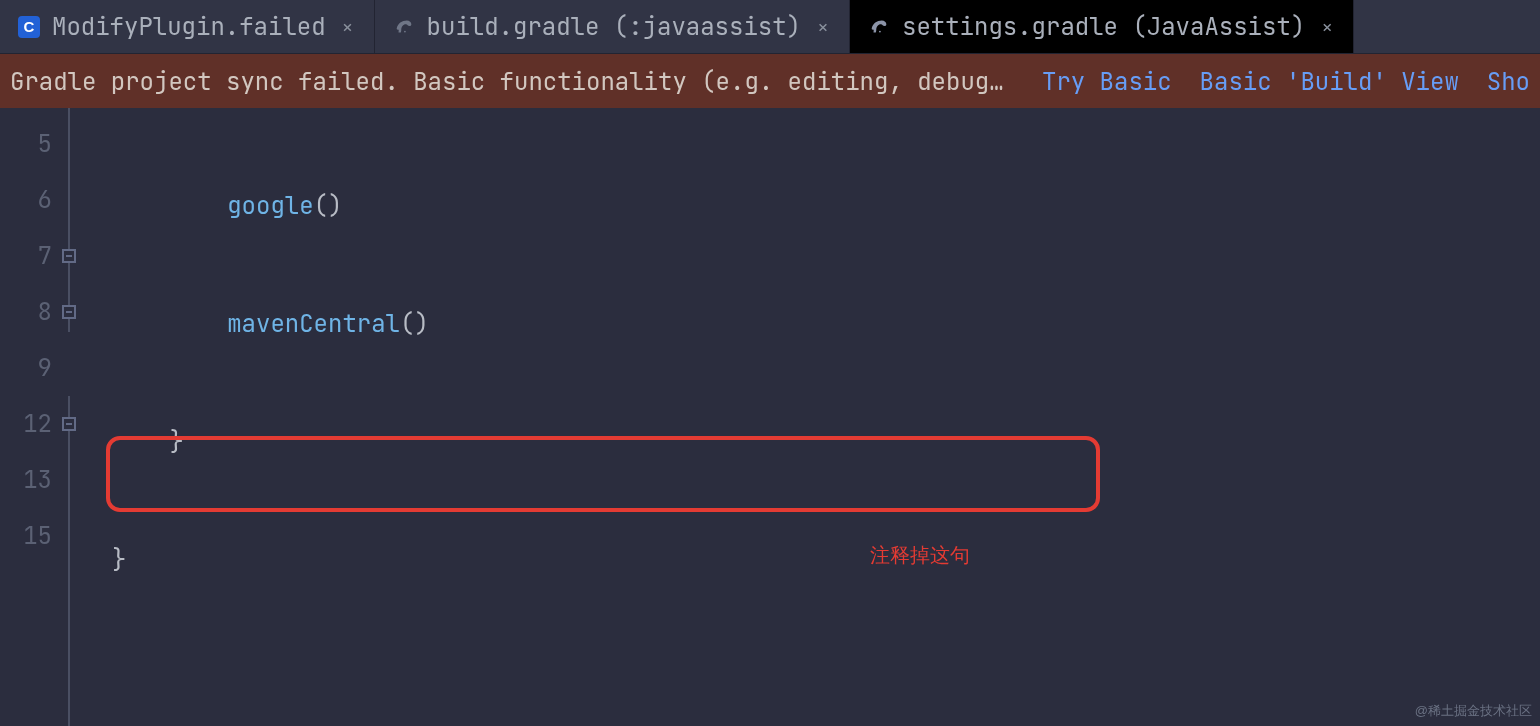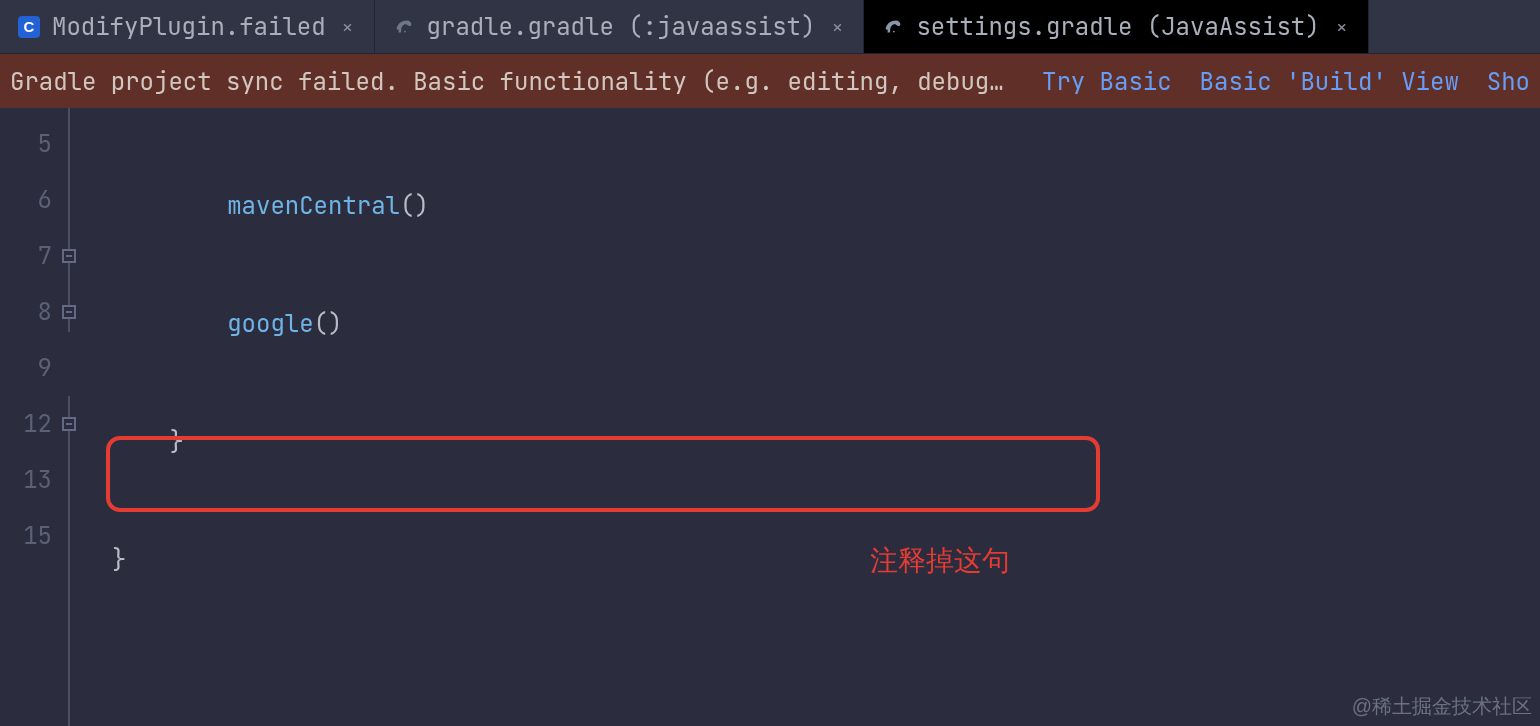--- a/index.html
+++ b/index.html
@@ -147,48 +147,48 @@
   .anno-box {
     position: absolute;
     border: 4px solid #e43b33;
     border-radius: 14px;
     pointer-events: none;
   }
   .anno-text {
     position: absolute;
     color: #e43b33;
     font-family: "PingFang SC","Microsoft YaHei",sans-serif;
-    font-size: 28px;
+    font-size: 20px;
     pointer-events: none;
   }
   .watermark {
     position: absolute;
     right: 8px;
     bottom: 6px;
     color: #6a7183;
-    font-size: 20px;
+    font-size: 13px;
     font-family: "PingFang SC","Microsoft YaHei",sans-serif;
   }
 </style>
 </head>
 <body>
 
 <div class="tabs-row">
   <div class="tab">
     <span class="icon groovy-icon">C</span>
     <span>ModifyPlugin.failed</span>
     <span class="close-x">×</span>
   </div>
   <div class="tab">
     <span class="icon">
       <svg viewBox="0 0 24 24">
           <path fill="#6f7687" d="M4 14c1-6 6-9 11-9 3 0 5 2 5 4 0 1-.6 2-2 2-2 0-2-2-4-2-3 0-5 3-5 6 0 1 0 2-.5 3H6c0-1 .3-2 .3-3C5 15 4 15 4 14zm9 2c.6 0 1 .4 1 1s-.4 1-1 1-1-.4-1-1 .4-1 1-1z"></path>
         </svg>
     </span>
-    <span>gradle.gradle (:javaassist)</span>
+    <span>build.gradle (:javaassist)</span>
     <span class="close-x">×</span>
   </div>
   <div class="tab active">
     <span class="icon">
       <svg viewBox="0 0 24 24">
           <path fill="#8c94a8" d="M4 14c1-6 6-9 11-9 3 0 5 2 5 4 0 1-.6 2-2 2-2 0-2-2-4-2-3 0-5 3-5 6 0 1 0 2-.5 3H6c0-1 .3-2 .3-3C5 15 4 15 4 14zm9 2c.6 0 1 .4 1 1s-.4 1-1 1-1-.4-1-1 .4-1 1-1z"></path>
         </svg>
     </span>
     <span>settings.gradle (JavaAssist)</span>
     <span class="close-x">×</span>
@@ -210,22 +210,22 @@
     <div class="lnum">6</div>
     <div class="lnum">7<span class="fold-mark"></span></div>
     <div class="lnum">8<span class="fold-mark"></span></div>
     <div class="lnum">9</div>
     <div class="lnum">12<span class="fold-mark"></span></div>
     <div class="lnum">13</div>
     <div class="lnum">15</div>
   </div>
 
   <div class="code">
+    <div class="code-line"><span>        </span><span class="tok-call">google</span><span class="tok-punct">()</span></div>
     <div class="code-line"><span>        </span><span class="tok-call">mavenCentral</span><span class="tok-punct">()</span></div>
-    <div class="code-line"><span>        </span><span class="tok-call">google</span><span class="tok-punct">()</span></div>
     <div class="code-line"><span>    </span><span class="tok-punct">}</span></div>
     <div class="code-line"><span></span><span class="tok-punct">}</span></div>
     <div class="code-line"><span></span></div>
     
     
     
     
     
     
 

